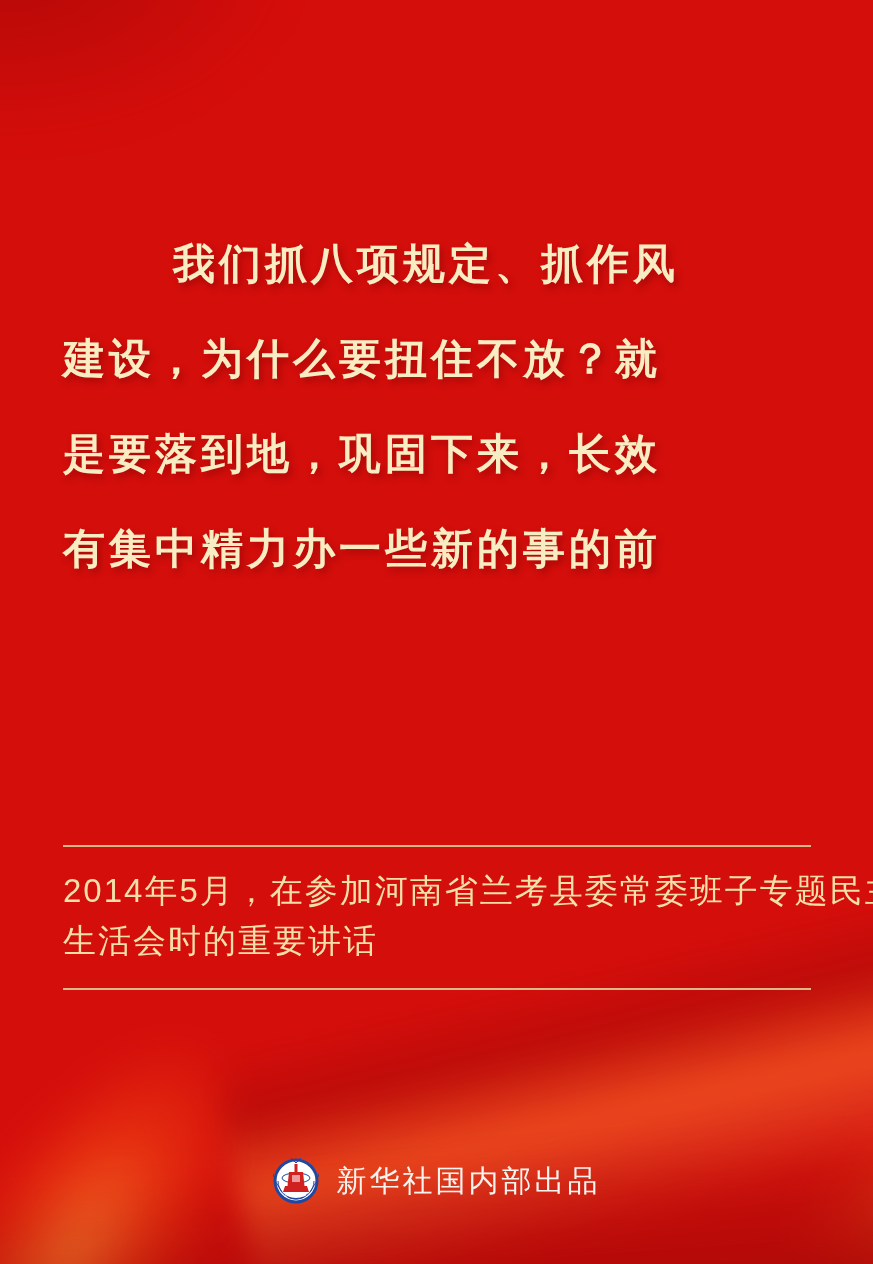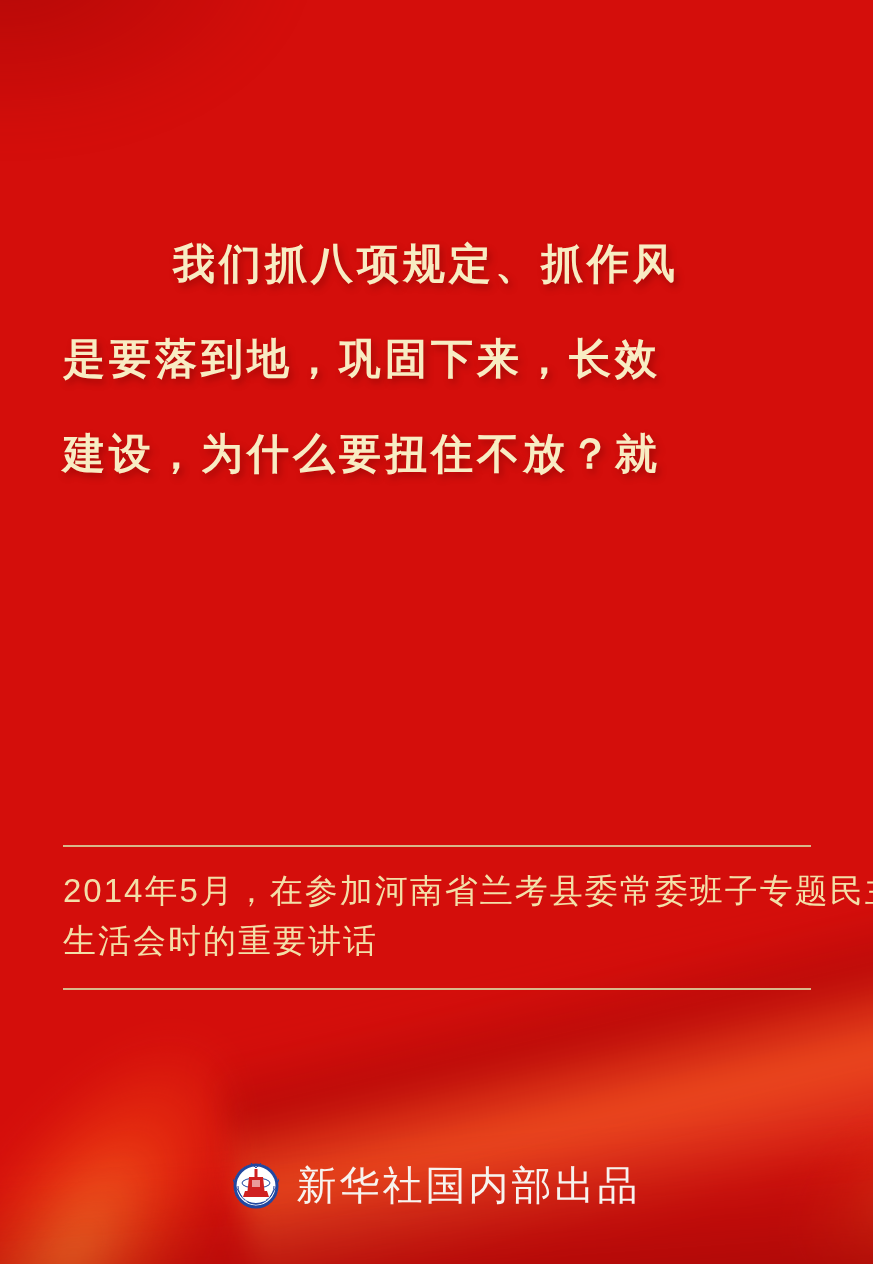--- a/index.html
+++ b/index.html
@@ -80,40 +80,41 @@
   .attr-line { white-space:nowrap; }
 
   
   .footer {
     position:absolute; top:1158px; left:0; width:100%;
     display:flex; justify-content:center; align-items:center; gap:18px;
   }
   .logo { width:46px; height:46px; display:block; }
   .footer-text {
     color:#f7f3ee;
-    font-size:40px;
+    font-size:30px;
     letter-spacing:3px;
     font-family:Liberation Mono, monospace;
   }
 </style>
 </head>
 <body>
 
 <div class="poster">
 
   <div class="silk silk-dark-topleft"></div>
   <div class="silk silk-band-right"></div>
   <div class="silk silk-corner-sheen"></div>
   <div class="silk silk-streak-left"></div>
   <div class="silk silk-dark-bottom"></div>
 
   <div class="quote">
     <div class="qline indent">我们抓八项规定、抓作风</div>
+    <div class="qline">建设，为什么要扭住不放？就</div>
     <div class="qline">是要落到地，巩固下来，长效</div>
-    <div class="qline">建设，为什么要扭住不放？就</div>
+    <div class="qline">有集中精力办一些新的事的前</div>
   </div>
 
   <div class="divider d1"></div>
   <div class="divider d2"></div>
 
   <div class="attribution">
     <div class="attr-line">2014年5月，在参加河南省兰考县委常委班子专题民主</div>
     <div class="attr-line">生活会时的重要讲话</div>
   </div>
 

